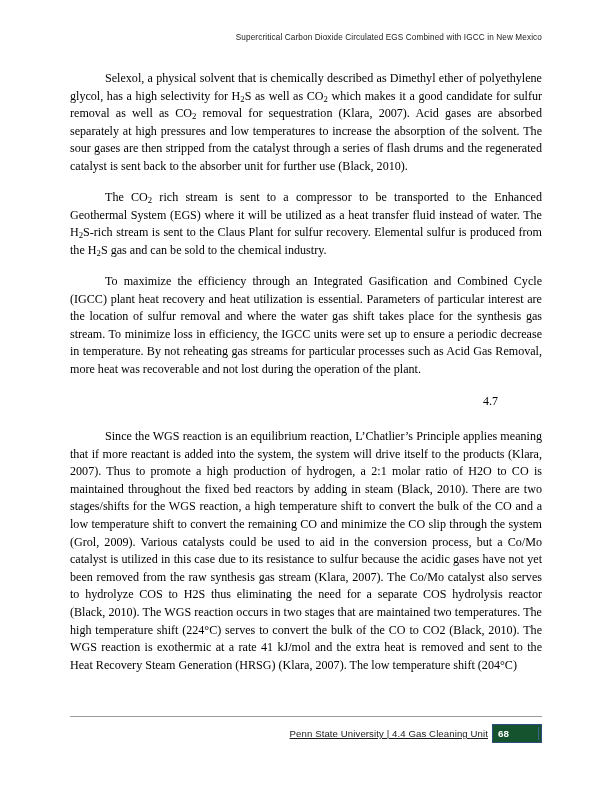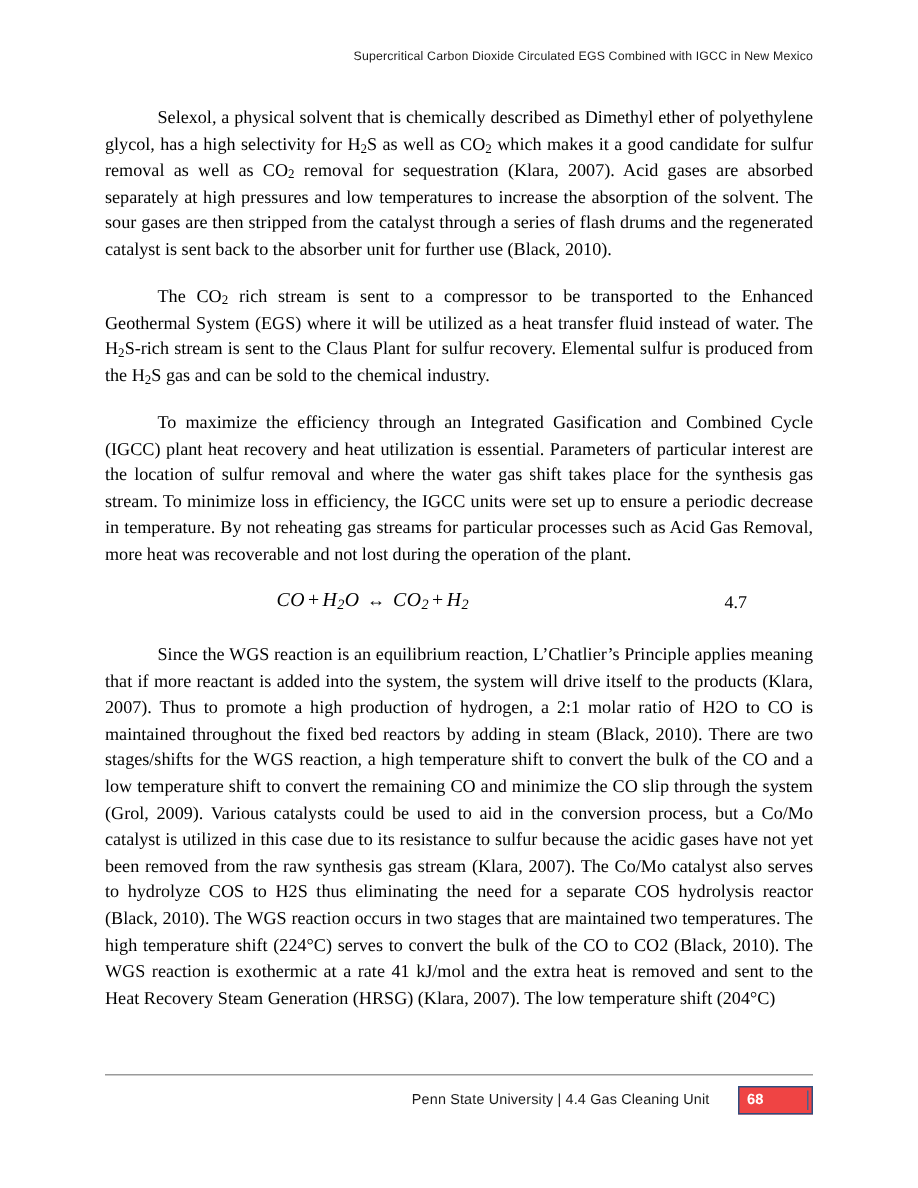--- a/index.html
+++ b/index.html
@@ -136,27 +136,28 @@
     display: flex;
     align-items: stretch;
     height: 19px;
   }
   .footer-text {
     font-family: "Liberation Sans", "DejaVu Sans", sans-serif;
     font-size: 9.6px;
     color: #1a1a1a;
     letter-spacing: 0.1px;
     line-height: 19px;
-    padding-right: 19px;
+    padding-right: 4px;
     white-space: nowrap;
+    text-decoration: underline;
   }
   .page-number-box {
     width: 50px;
     height: 19px;
-    background: #ef4444;
+    background: #14532d;
     border: 1px solid #2E4E80;
     box-sizing: border-box;
     position: relative;
   }
   .page-number-box::after {
     content: "";
     position: absolute;
     right: 2px;
     top: 2px;
     bottom: 2px;
@@ -186,23 +187,20 @@
 
     <p class="body-par">Selexol, a physical solvent that is chemically described as Dimethyl ether of polyethylene glycol, has a high selectivity for H<sub>2</sub>S as well as CO<sub>2</sub> which makes it a good candidate for sulfur removal as well as CO<sub>2</sub> removal for sequestration (Klara, 2007). Acid gases are absorbed separately at high pressures and low temperatures to increase the absorption of the solvent. The sour gases are then stripped from the catalyst through a series of flash drums and the regenerated catalyst is sent back to the absorber unit for further use (Black, 2010).</p>
 
     <p class="body-par">The CO<sub>2</sub> rich stream is sent to a compressor to be transported to the Enhanced Geothermal System (EGS) where it will be utilized as a heat transfer fluid instead of water. The H<sub>2</sub>S-rich stream is sent to the Claus Plant for sulfur recovery. Elemental sulfur is produced from the H<sub>2</sub>S gas and can be sold to the chemical industry.</p>
 
     <p class="body-par">To maximize the efficiency through an Integrated Gasification and Combined Cycle (IGCC) plant heat recovery and heat utilization is essential. Parameters of particular interest are the location of sulfur removal and where the water gas shift takes place for the synthesis gas stream. To minimize loss in efficiency, the IGCC units were set up to ensure a periodic decrease in temperature. By not reheating gas streams for particular processes such as Acid Gas Removal, more heat was recoverable and not lost during the operation of the plant.</p>
 
 
 
     <div class="equation-row">
-      <div class="equation-body">
-        <span>CO</span><span class="op">+</span><span>H</span><sub>2</sub><span>O</span><span class="arrow">↔</span><span>CO</span><sub>2</sub><span class="op">+</span><span>H</span><sub>2</sub>
-      </div>
       <div class="equation-number">4.7</div>
     </div>
 
     <p class="body-par">Since the WGS reaction is an equilibrium reaction, L’Chatlier’s Principle applies meaning that if more reactant is added into the system, the system will drive itself to the products (Klara, 2007). Thus to promote a high production of hydrogen, a 2:1 molar ratio of H2O to CO is maintained throughout the fixed bed reactors by adding in steam (Black, 2010). There are two stages/shifts for the WGS reaction, a high temperature shift to convert the bulk of the CO and a low temperature shift to convert the remaining CO and minimize the CO slip through the system (Grol, 2009). Various catalysts could be used to aid in the conversion process, but a Co/Mo catalyst is utilized in this case due to its resistance to sulfur because the acidic gases have not yet been removed from the raw synthesis gas stream (Klara, 2007).  The Co/Mo catalyst also serves to hydrolyze COS to H2S thus eliminating the need for a separate COS hydrolysis reactor (Black, 2010).  The WGS reaction occurs in two stages that are maintained two temperatures. The high temperature shift (224°C) serves to convert the bulk of the CO to CO2 (Black, 2010). The WGS reaction is exothermic at a rate 41 kJ/mol and the extra heat is removed and sent to the Heat Recovery Steam Generation (HRSG) (Klara, 2007).  The low temperature shift (204°C)</p>
 
   </div>
 
   <div class="footer">
     <div class="footer-rule"></div>
     <div class="footer-inner">

